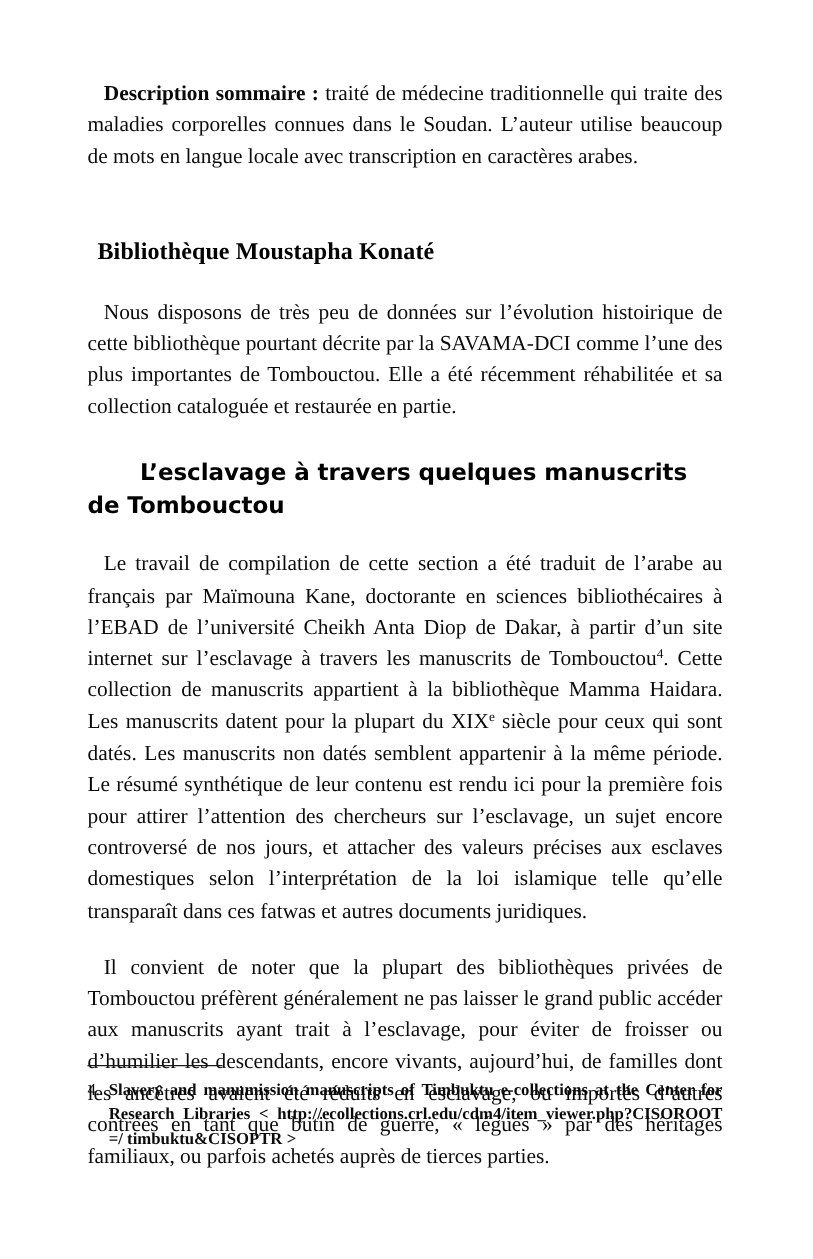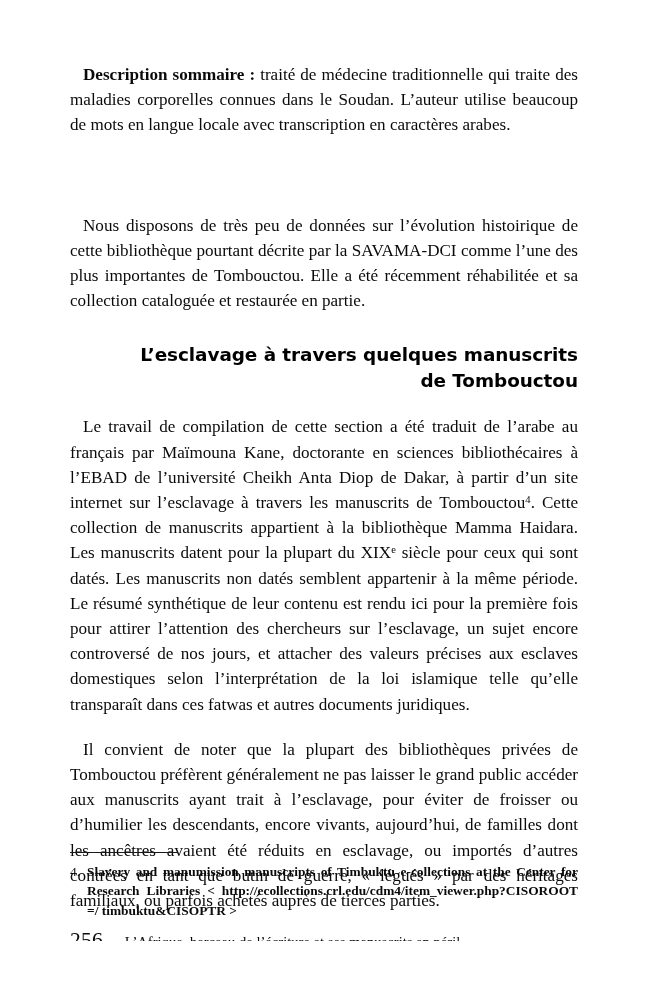--- a/index.html
+++ b/index.html
@@ -61,21 +61,20 @@
   
   h1.sans-head {
     margin: 0;
     font-family: "DejaVu Sans", "Liberation Sans", sans-serif;
     font-size: 18.4px;
     font-weight: bold;
     line-height: 25.5px;
     text-indent: 42px;
     color: #000000;
     letter-spacing: -0.05px;
-    text-align: right;
   }
 
   
   .sp-1 { height: 52px; }   
   .sp-2 { height: 23px; }   
   .sp-3 { height: 29px; }   
   .sp-4 { height: 21px; }   
   .sp-5 { height: 20px; }   
 
   
@@ -137,20 +136,21 @@
 <body>
 
 <div class="page">
 
   <div class="content">
 
     <p class="body"><span class="lead-in">Description sommaire :</span><span> traité de médecine traditionnelle qui traite des maladies corporelles connues dans le Soudan. L’auteur utilise beaucoup de mots en langue locale avec transcription en caractères arabes.</span></p>
 
     <div class="sp-1"></div>
 
+    <h2 class="serif-head">Bibliothèque Moustapha Konaté</h2>
 
     <div class="sp-2"></div>
 
     <p class="body">Nous disposons de très peu de données sur l’évolution histoirique de cette bibliothèque pourtant décrite par la SAVAMA-DCI comme l’une des plus importantes de Tombouctou. Elle a été récemment réhabilitée et sa collection cataloguée et restaurée en partie.</p>
 
     <div class="sp-3"></div>
 
     <h1 class="sans-head">L’esclavage à travers quelques manuscrits de Tombouctou</h1>
 
     <div class="sp-4"></div>
@@ -164,18 +164,14 @@
   </div>
 
   <div class="footnote-area">
     <hr class="footnote-rule">
     <div class="footnote">
       <span class="footnote-marker">4.</span>
       <span class="footnote-text"><span>Slavery and manumission manuscripts of Timbuktu e-collections at the Center for Research Libraries &lt; </span><span class="wrap-url">http://ecollections.crl.edu/cdm4/item_viewer.php?CISOROOT=/ timbuktu&amp;CISOPTR</span><span> &gt;</span></span>
     </div>
   </div>
 
-  <div class="page-footer">
-    <span class="folio">256</span>
-    <span class="running-title">L’Afrique, berceau de l’écriture et ses manuscrits en péril</span>
-  </div>
 
 </div>
 
 </body></html>

